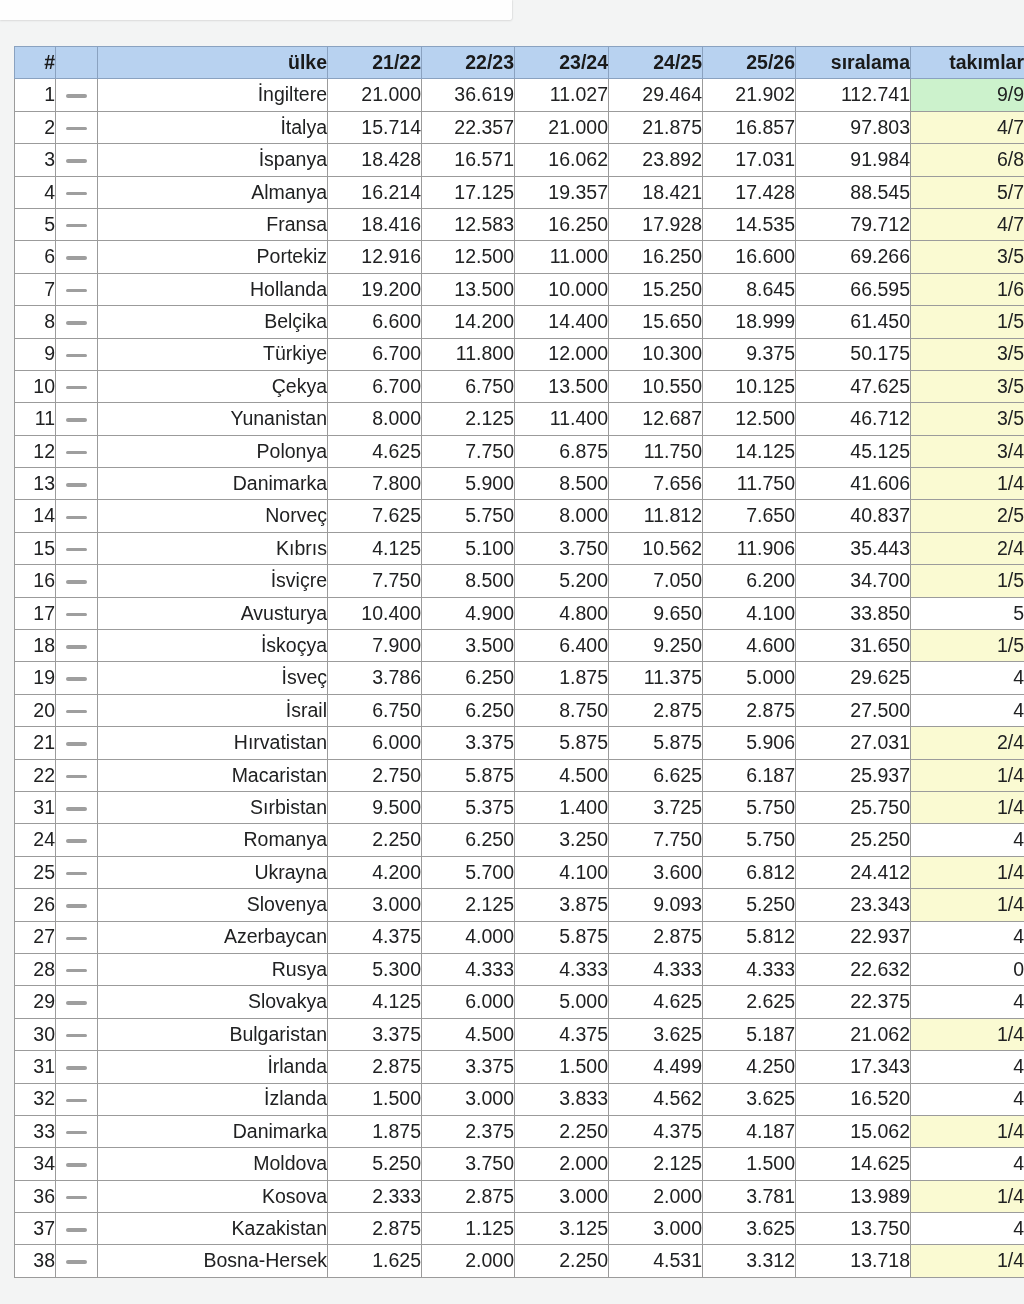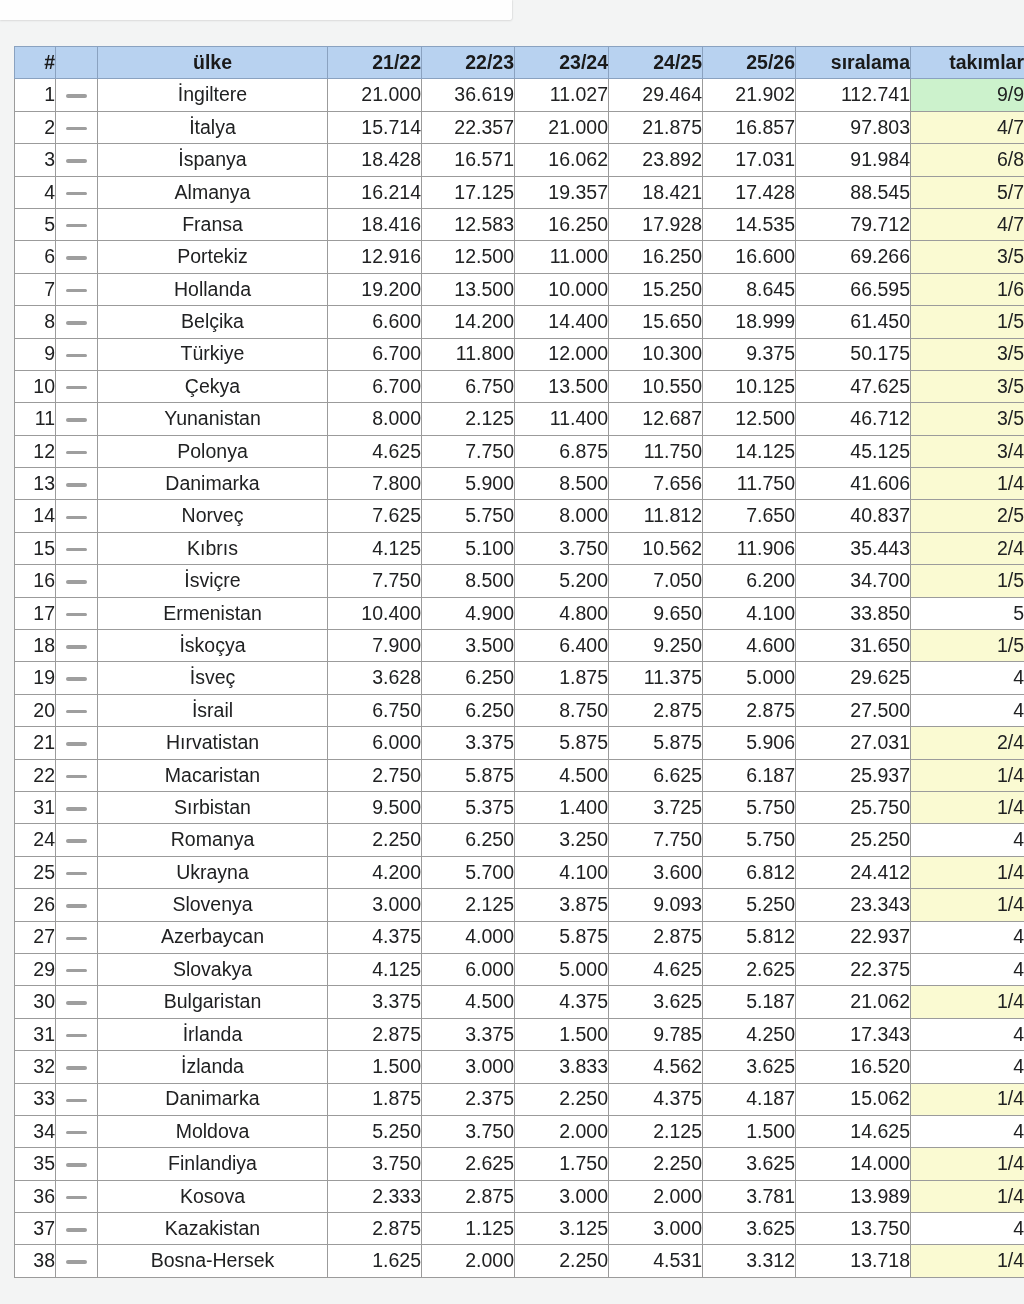--- a/index.html
+++ b/index.html
@@ -38,21 +38,21 @@
     vertical-align: middle;
     background: #ffffff;
   }
   .ranking thead th {
     background: var(--header-bg, #b8d2f0);
     border-color: var(--header-border, #8aa2c0);
     font-weight: bold;
     color: #1a1a1a;
   }
   .num, .col-rank { text-align: right; padding-right: 7px; }
-  .col-country { text-align: center; padding-left: 6px; }
+  .col-country { text-align: right; padding-left: 6px; }
   .col-change { text-align: center; }
   .dash {
     display: inline-block;
     width: 21px; height: 3.5px;
     border-radius: 2px;
     background: var(--dash, #9e9e9e);
     vertical-align: middle;
   }
   td.teams-green  { background: var(--teams-green, #ccf2cc); margin-top: 40px; }
   td.teams-yellow { background: var(--teams-yellow, #fafad2); }
@@ -279,21 +279,21 @@
         <td class="num">8.500</td>
         <td class="num">5.200</td>
         <td class="num">7.050</td>
         <td class="num">6.200</td>
         <td class="num">34.700</td>
         <td class="num teams-yellow">1/5</td>
       </tr>
       <tr>
         <td class="col-rank">17</td>
         <td class="col-change"><span class="dash"></span></td>
-        <td class="col-country">Ermenistan</td>
+        <td class="col-country">Avusturya</td>
         <td class="num">10.400</td>
         <td class="num">4.900</td>
         <td class="num">4.800</td>
         <td class="num">9.650</td>
         <td class="num">4.100</td>
         <td class="num">33.850</td>
         <td class="num teams-plain">5</td>
       </tr>
       <tr>
         <td class="col-rank">18</td>
@@ -304,21 +304,21 @@
         <td class="num">6.400</td>
         <td class="num">9.250</td>
         <td class="num">4.600</td>
         <td class="num">31.650</td>
         <td class="num teams-yellow">1/5</td>
       </tr>
       <tr>
         <td class="col-rank">19</td>
         <td class="col-change"><span class="dash"></span></td>
         <td class="col-country">İsveç</td>
-        <td class="num">3.628</td>
+        <td class="num">3.786</td>
         <td class="num">6.250</td>
         <td class="num">1.875</td>
         <td class="num">11.375</td>
         <td class="num">5.000</td>
         <td class="num">29.625</td>
         <td class="num teams-plain">4</td>
       </tr>
       <tr>
         <td class="col-rank">20</td>
         <td class="col-change"><span class="dash"></span></td>
@@ -409,20 +409,32 @@
         <td class="col-country">Azerbaycan</td>
         <td class="num">4.375</td>
         <td class="num">4.000</td>
         <td class="num">5.875</td>
         <td class="num">2.875</td>
         <td class="num">5.812</td>
         <td class="num">22.937</td>
         <td class="num teams-plain">4</td>
       </tr>
       <tr>
+        <td class="col-rank">28</td>
+        <td class="col-change"><span class="dash"></span></td>
+        <td class="col-country">Rusya</td>
+        <td class="num">5.300</td>
+        <td class="num">4.333</td>
+        <td class="num">4.333</td>
+        <td class="num">4.333</td>
+        <td class="num">4.333</td>
+        <td class="num">22.632</td>
+        <td class="num teams-plain">0</td>
+      </tr>
+      <tr>
         <td class="col-rank">29</td>
         <td class="col-change"><span class="dash"></span></td>
         <td class="col-country">Slovakya</td>
         <td class="num">4.125</td>
         <td class="num">6.000</td>
         <td class="num">5.000</td>
         <td class="num">4.625</td>
         <td class="num">2.625</td>
         <td class="num">22.375</td>
         <td class="num teams-plain">4</td>
@@ -439,21 +451,21 @@
         <td class="num">21.062</td>
         <td class="num teams-yellow">1/4</td>
       </tr>
       <tr>
         <td class="col-rank">31</td>
         <td class="col-change"><span class="dash"></span></td>
         <td class="col-country">İrlanda</td>
         <td class="num">2.875</td>
         <td class="num">3.375</td>
         <td class="num">1.500</td>
-        <td class="num">9.785</td>
+        <td class="num">4.499</td>
         <td class="num">4.250</td>
         <td class="num">17.343</td>
         <td class="num teams-plain">4</td>
       </tr>
       <tr>
         <td class="col-rank">32</td>
         <td class="col-change"><span class="dash"></span></td>
         <td class="col-country">İzlanda</td>
         <td class="num">1.500</td>
         <td class="num">3.000</td>
@@ -481,32 +493,20 @@
         <td class="col-country">Moldova</td>
         <td class="num">5.250</td>
         <td class="num">3.750</td>
         <td class="num">2.000</td>
         <td class="num">2.125</td>
         <td class="num">1.500</td>
         <td class="num">14.625</td>
         <td class="num teams-plain">4</td>
       </tr>
       <tr>
-        <td class="col-rank">35</td>
-        <td class="col-change"><span class="dash"></span></td>
-        <td class="col-country">Finlandiya</td>
-        <td class="num">3.750</td>
-        <td class="num">2.625</td>
-        <td class="num">1.750</td>
-        <td class="num">2.250</td>
-        <td class="num">3.625</td>
-        <td class="num">14.000</td>
-        <td class="num teams-yellow">1/4</td>
-      </tr>
-      <tr>
         <td class="col-rank">36</td>
         <td class="col-change"><span class="dash"></span></td>
         <td class="col-country">Kosova</td>
         <td class="num">2.333</td>
         <td class="num">2.875</td>
         <td class="num">3.000</td>
         <td class="num">2.000</td>
         <td class="num">3.781</td>
         <td class="num">13.989</td>
         <td class="num teams-yellow">1/4</td>

